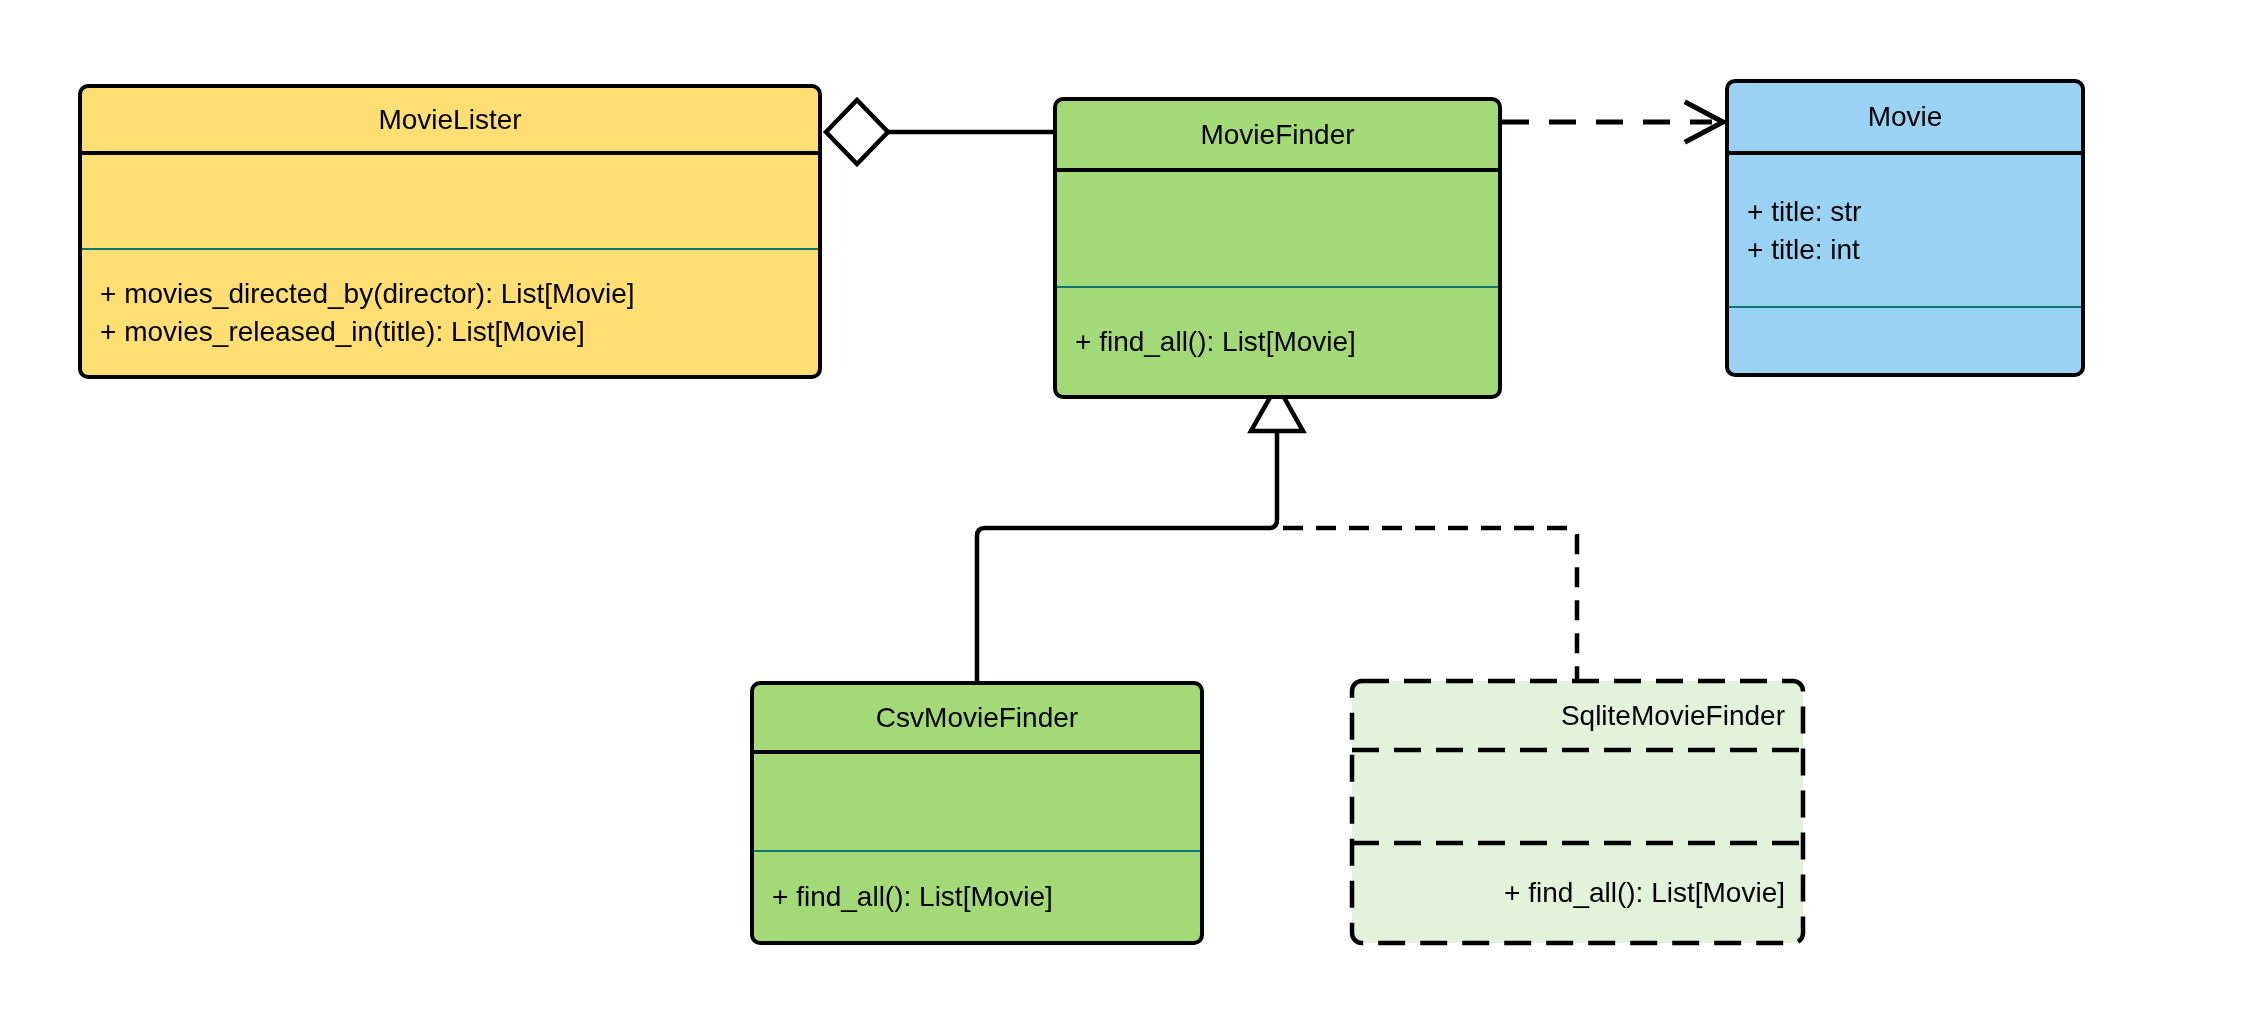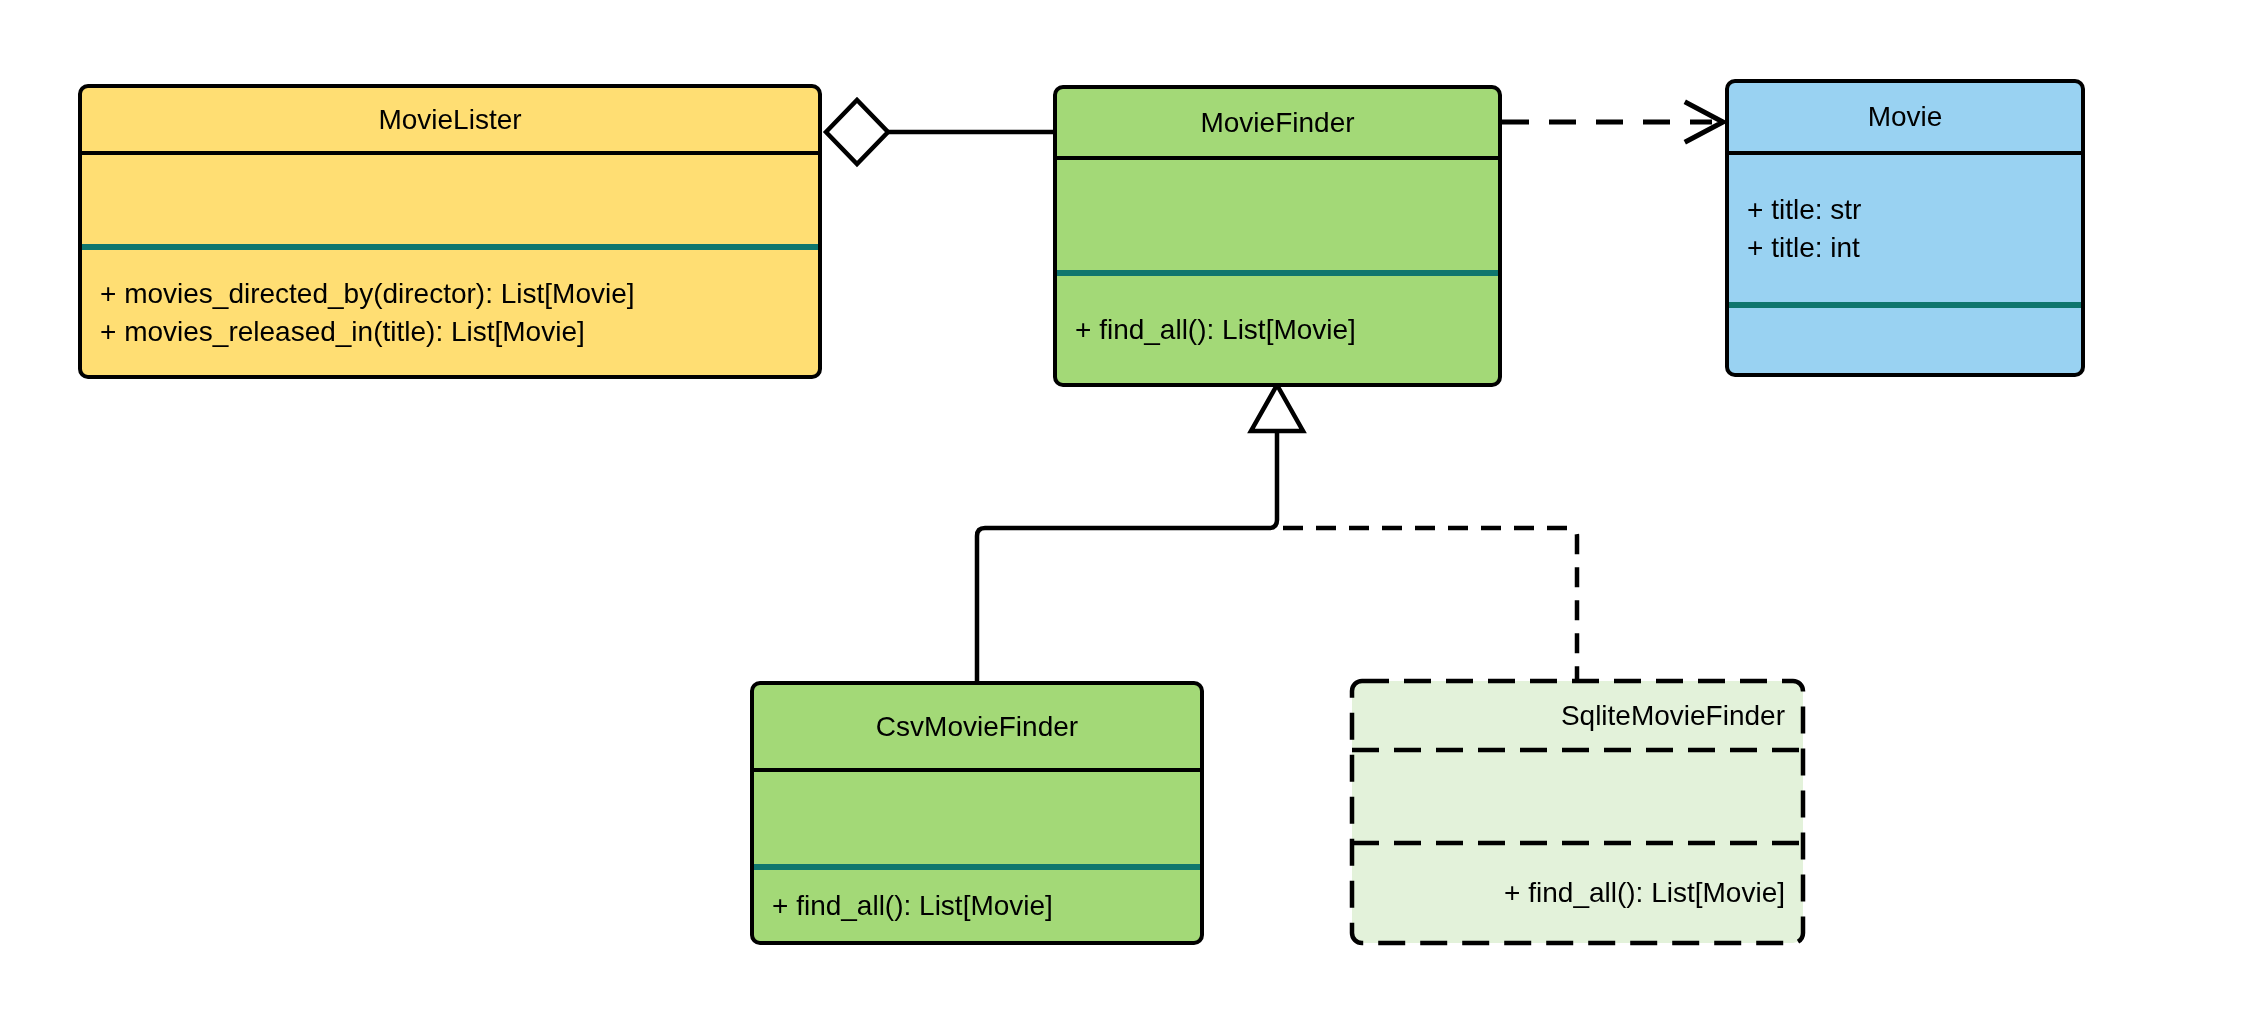--- a/index.html
+++ b/index.html
@@ -48,21 +48,21 @@
     justify-content: center;
     padding: 0 18px;
     flex: none;
     overflow: hidden;
   }
   .compartment.title {
     align-items: center;
     border-bottom: 4px solid #000000;
   }
   .compartment.attrs {
-    border-bottom: 6px solid #0f766e;
+    border-bottom: 2px solid #0f766e;
   }
   .compartment.methods { flex: 1; }
   .dashed-box .compartment.title,
   .dashed-box .compartment.attrs { border-bottom: none; }
 
   .member-line {
     line-height: 38px;
     white-space: nowrap;
   }
   .class-name-text { line-height: 34px; }
@@ -102,21 +102,21 @@
     <div class="compartment title" style="height:67px">
       <span class="class-name-text">MovieLister</span>
     </div>
     <div class="compartment attrs" style="height:95px"></div>
     <div class="compartment methods">
         <div class="member-line">+ movies_directed_by(director): List[Movie]</div>
         <div class="member-line">+ movies_released_in(title): List[Movie]</div>
       </div>
   </div>
 
-  <div class="uml-class" style="left: 1053px; top: 78px; width: 449px; height: 302px; background-color: rgb(163, 217, 119);">
+  <div class="uml-class" style="left: 1053px; top: 90px; width: 449px; height: 302px; background-color: rgb(163, 217, 119);">
     <div class="compartment title" style="height:71px">
       <span class="class-name-text">MovieFinder</span>
     </div>
     <div class="compartment attrs" style="height:116px"></div>
     <div class="compartment methods">
         <div class="member-line">+ find_all(): List[Movie]</div>
       </div>
   </div>
 
   <div class="uml-class" style="left: 1725px; top: 72px; width: 360px; height: 298px; background-color: rgb(153, 210, 242);">
@@ -124,21 +124,21 @@
       <span class="class-name-text">Movie</span>
     </div>
     <div class="compartment attrs" style="height:153px">
         <div class="member-line">+ title: str</div>
         <div class="member-line">+ title: int</div>
       </div>
     <div class="compartment methods"></div>
   </div>
 
   <div class="uml-class" style="left: 750px; top: 674px; width: 454px; height: 264px; background-color: rgb(163, 217, 119);">
-    <div class="compartment title" style="height:87px">
+    <div class="compartment title" style="height:69px">
       <span class="class-name-text">CsvMovieFinder</span>
     </div>
     <div class="compartment attrs" style="height:98px"></div>
     <div class="compartment methods">
         <div class="member-line">+ find_all(): List[Movie]</div>
       </div>
   </div>
 
   <div class="uml-class dashed-box" style="left: 1352px; top: 674px; width: 451px; height: 262px; background-color: rgb(227, 242, 218);">
     <div class="compartment title" style="height:69px">

